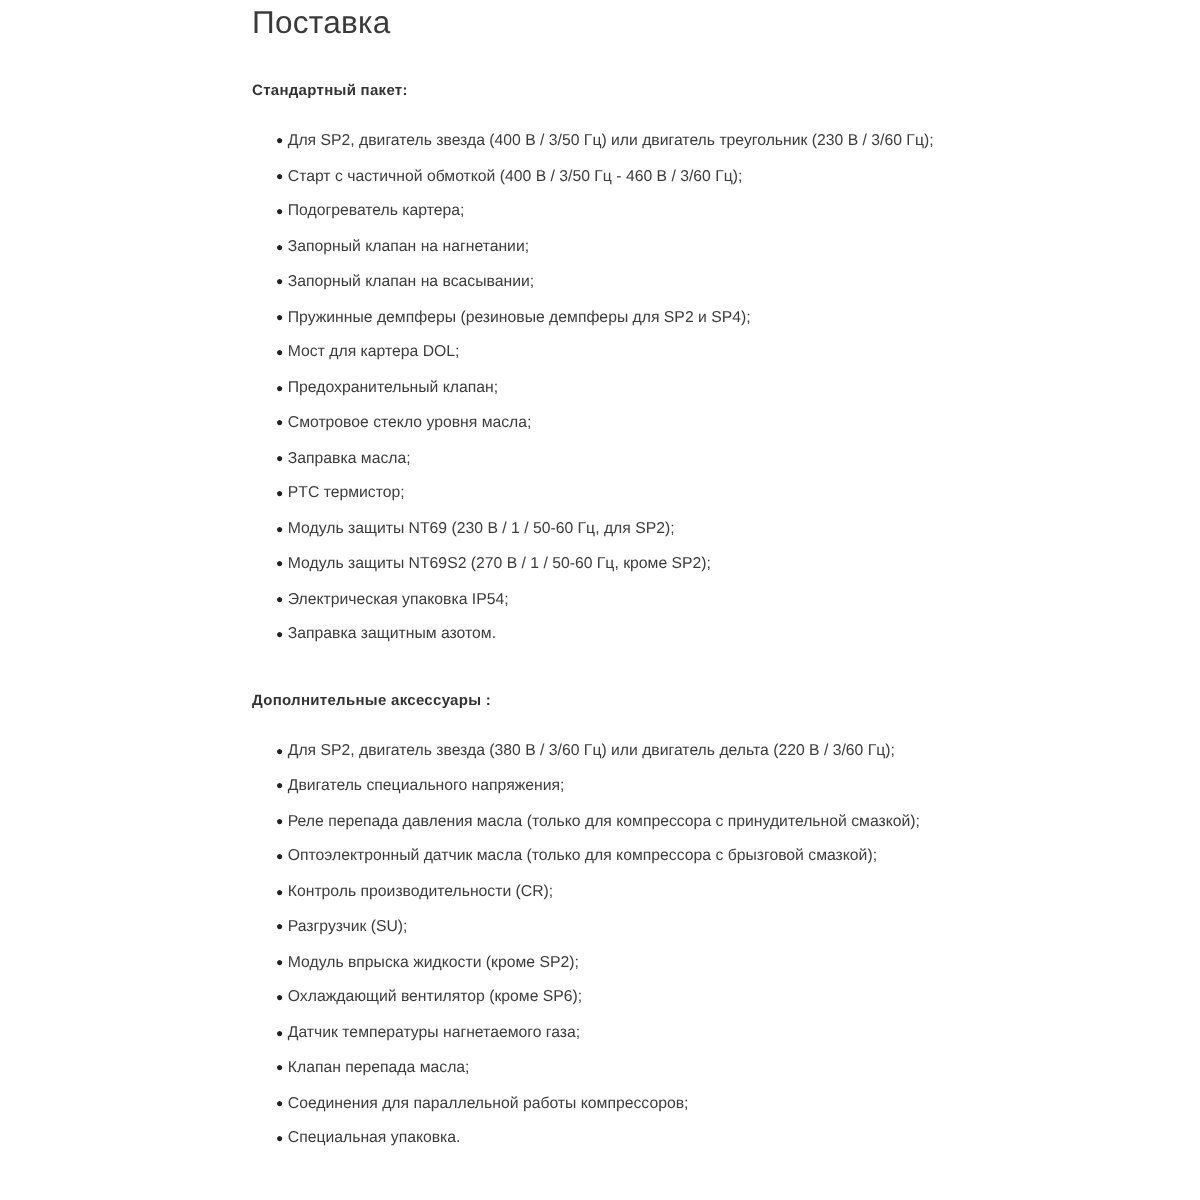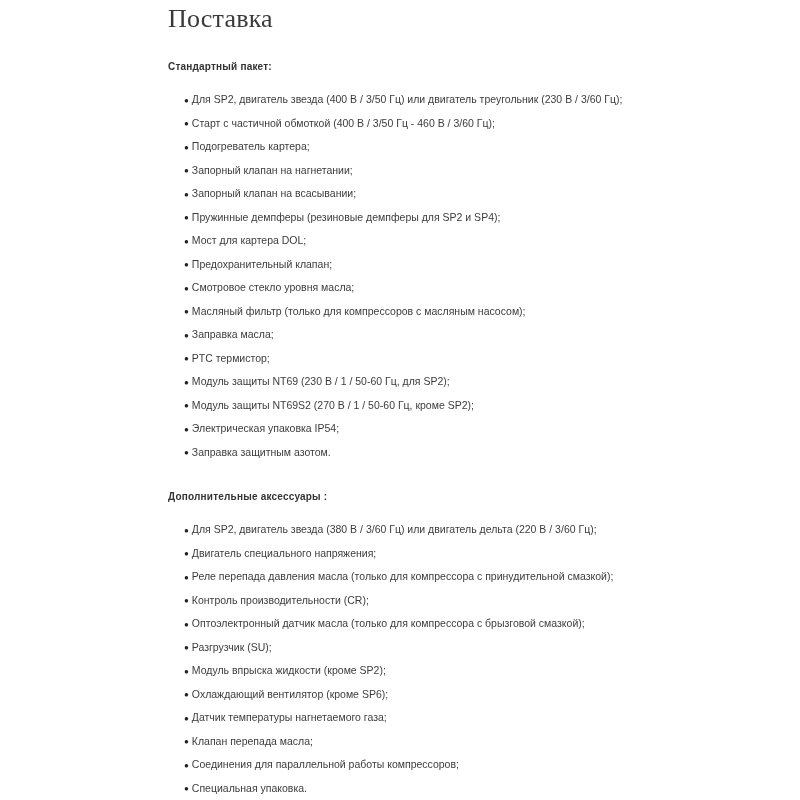--- a/index.html
+++ b/index.html
@@ -12,25 +12,24 @@
     font-family: "Liberation Sans", "DejaVu Sans", sans-serif;
   }
   .page {
     position: absolute;
     top: 0;
     left: 168px;
     width: 480px;
   }
   .page-title {
     margin: 4px 0 0 0;
-    font-size: 26px;
+    font-size: 21px;
     font-weight: 400;
     color: #3a3a3a;
     letter-spacing: 0.2px;
-    font-family: Liberation Serif, serif;
   }
   .section-heading {
     margin: 27px 0 11px 0;
     font-size: 10px;
     font-weight: 700;
     color: #333333;
     letter-spacing: 0.2px;
   }
   ul.bullet-list {
     list-style: none;
@@ -62,38 +61,37 @@
     <ul class="bullet-list">
         <li><span class="bullet">●</span><span>Для SP2, двигатель звезда (400 В / 3/50 Гц) или двигатель треугольник (230 В / 3/60 Гц);</span></li>
         <li><span class="bullet">●</span><span>Старт с частичной обмоткой (400 В / 3/50 Гц - 460 В / 3/60 Гц);</span></li>
         <li><span class="bullet">●</span><span>Подогреватель картера;</span></li>
         <li><span class="bullet">●</span><span>Запорный клапан на нагнетании;</span></li>
         <li><span class="bullet">●</span><span>Запорный клапан на всасывании;</span></li>
         <li><span class="bullet">●</span><span>Пружинные демпферы (резиновые демпферы для SP2 и SP4);</span></li>
         <li><span class="bullet">●</span><span>Мост для картера DOL;</span></li>
         <li><span class="bullet">●</span><span>Предохранительный клапан;</span></li>
         <li><span class="bullet">●</span><span>Смотровое стекло уровня масла;</span></li>
-        <li><span class="bullet">●</span><span>Масляный фильтр (только для компрессоров с масляным насосом);</span></li>
         <li><span class="bullet">●</span><span>Заправка масла;</span></li>
         <li><span class="bullet">●</span><span>PTC термистор;</span></li>
         <li><span class="bullet">●</span><span>Модуль защиты NT69 (230 В / 1 / 50-60 Гц, для SP2);</span></li>
         <li><span class="bullet">●</span><span>Модуль защиты NT69S2 (270 В / 1 / 50-60 Гц, кроме SP2);</span></li>
         <li><span class="bullet">●</span><span>Электрическая упаковка IP54;</span></li>
         <li><span class="bullet">●</span><span>Заправка защитным азотом.</span></li>
       </ul>
   </section>
 
   <section>
     <h2 class="section-heading">Дополнительные аксессуары :</h2>
     <ul class="bullet-list">
         <li><span class="bullet">●</span><span>Для SP2, двигатель звезда (380 В / 3/60 Гц) или двигатель дельта (220 В / 3/60 Гц);</span></li>
         <li><span class="bullet">●</span><span>Двигатель специального напряжения;</span></li>
         <li><span class="bullet">●</span><span>Реле перепада давления масла (только для компрессора с принудительной смазкой);</span></li>
+        <li><span class="bullet">●</span><span>Оптоэлектронный датчик масла (только для компрессора с брызговой смазкой);</span></li>
         <li><span class="bullet">●</span><span>Контроль производительности (CR);</span></li>
-        <li><span class="bullet">●</span><span>Оптоэлектронный датчик масла (только для компрессора с брызговой смазкой);</span></li>
         <li><span class="bullet">●</span><span>Разгрузчик (SU);</span></li>
         <li><span class="bullet">●</span><span>Модуль впрыска жидкости (кроме SP2);</span></li>
         <li><span class="bullet">●</span><span>Охлаждающий вентилятор (кроме SP6);</span></li>
         <li><span class="bullet">●</span><span>Датчик температуры нагнетаемого газа;</span></li>
         <li><span class="bullet">●</span><span>Клапан перепада масла;</span></li>
         <li><span class="bullet">●</span><span>Соединения для параллельной работы компрессоров;</span></li>
         <li><span class="bullet">●</span><span>Специальная упаковка.</span></li>
       </ul>
   </section>
 </div>

